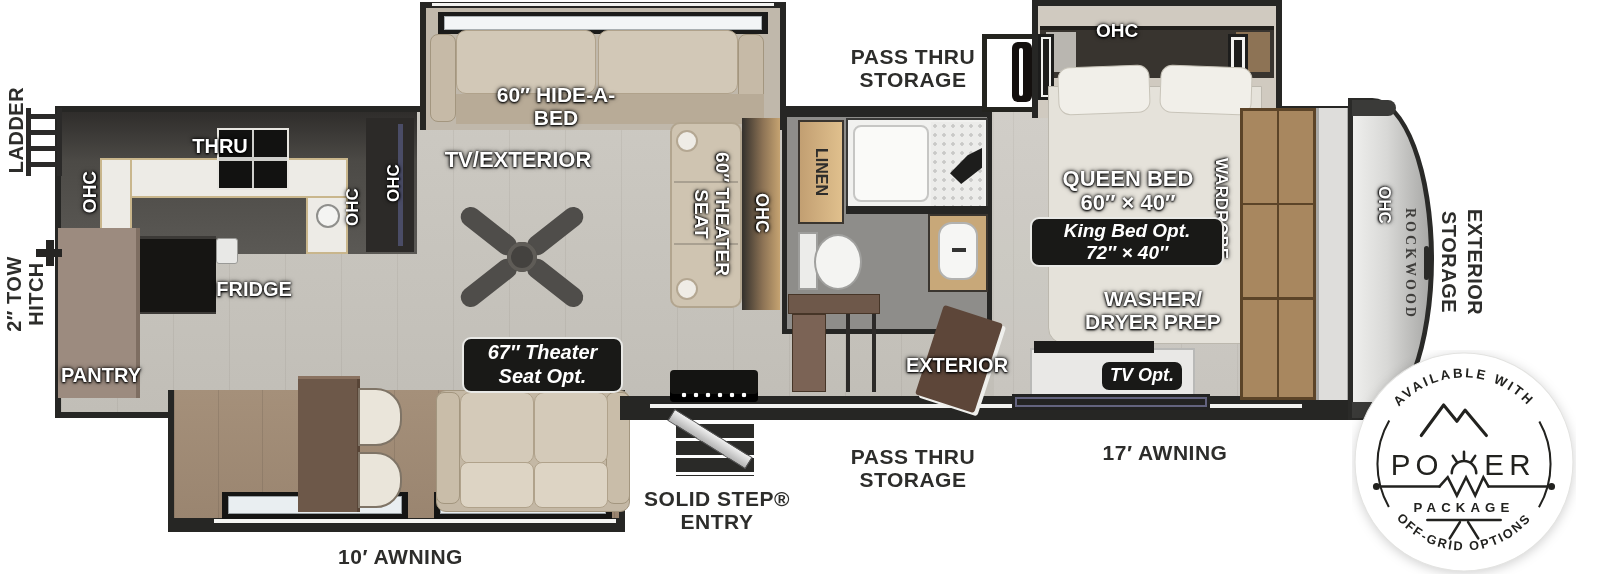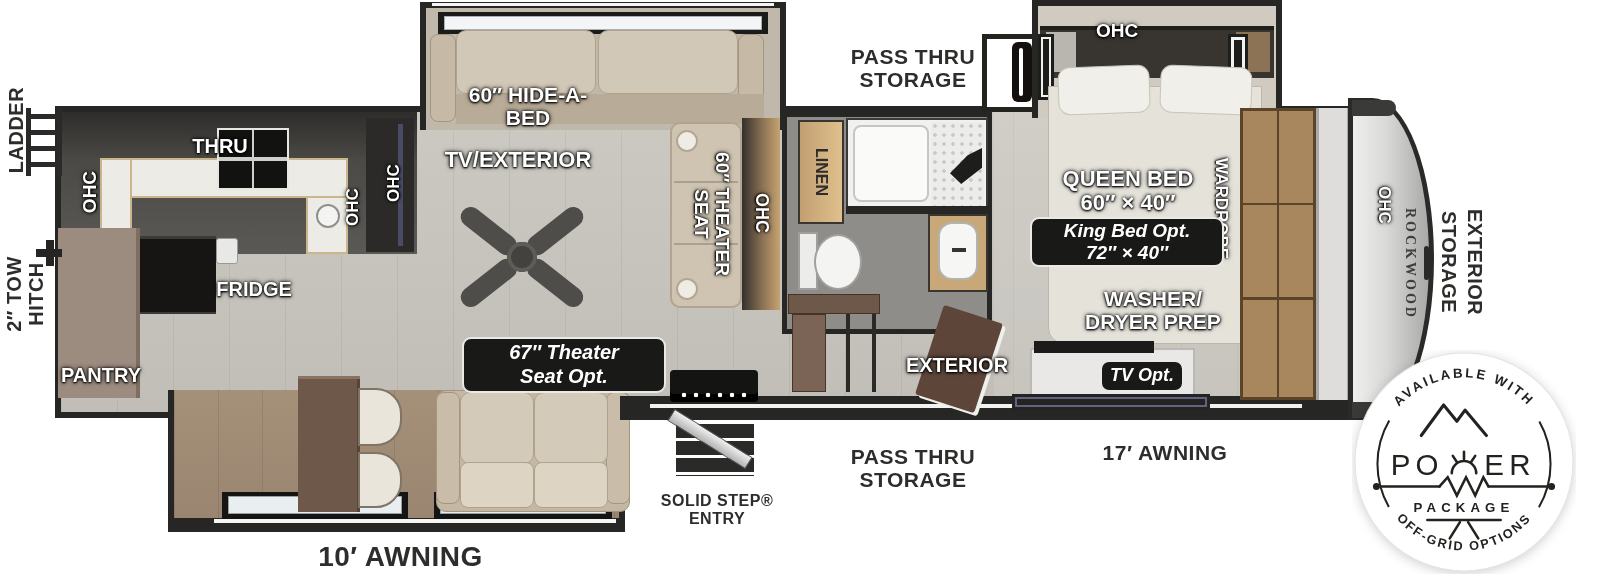--- a/index.html
+++ b/index.html
@@ -154,52 +154,52 @@
     <div class="abs" style="left:0;top:9px;width:26px;height:8px;background:#262523"></div>
   </div>
 
   <div class="lbl out" style="left:-32px;top:117px;width:96px;height:26px;font-size:20px;transform:rotate(-90deg)">LADDER</div>
   <div class="lbl out" style="left:-30px;top:268px;width:110px;height:52px;font-size:20px;transform:rotate(-90deg)">2″ TOW
 HITCH</div>
   <div class="lbl out" style="left:838px;top:42px;width:150px;height:52px;font-size:21px">PASS THRU
 STORAGE</div>
   <div class="lbl out" style="left:838px;top:442px;width:150px;height:52px;font-size:21px">PASS THRU
 STORAGE</div>
-  <div class="lbl out" style="left:628px;top:484px;width:178px;height:52px;font-size:16px">SOLID STEP®
+  <div class="lbl out" style="left:628px;top:484px;width:178px;height:52px;font-size:21px">SOLID STEP®
 ENTRY</div>
   <div class="lbl out" style="left:1080px;top:440px;width:170px;height:26px;font-size:21px">17′ AWNING</div>
-  <div class="lbl out" style="left:318px;top:544px;width:165px;height:26px;font-size:28px">10′ AWNING</div>
+  <div class="lbl out" style="left:318px;top:544px;width:165px;height:26px;font-size:21px">10′ AWNING</div>
   <div class="lbl out v" style="left:1434px;top:192px;width:56px;height:140px;font-size:20px;line-height:1.3">EXTERIOR
 STORAGE</div>
 
   <div class="lbl in" style="left:62px;top:180px;width:56px;height:24px;font-size:19px;transform:rotate(-90deg)">OHC</div>
   <div class="lbl in" style="left:180px;top:133px;width:80px;height:26px;font-size:20px">THRU</div>
   <div class="lbl in" style="left:326px;top:196px;width:54px;height:22px;font-size:17px;transform:rotate(-90deg)">OHC</div>
   <div class="lbl in" style="left:368px;top:172px;width:52px;height:22px;font-size:17px;transform:rotate(-90deg)">OHC</div>
   <div class="lbl in" style="left:210px;top:276px;width:88px;height:26px;font-size:20px">FRIDGE</div>
   <div class="lbl in" style="left:56px;top:362px;width:90px;height:26px;font-size:20px">PANTRY</div>
   <div class="lbl in" style="left:408px;top:146px;width:220px;height:28px;font-size:22px">TV/EXTERIOR</div>
-  <div class="lbl in" style="left:446px;top:78px;width:164px;height:56px;font-size:21px">60″ HIDE-A-
+  <div class="lbl in" style="left:474px;top:78px;width:164px;height:56px;font-size:21px">60″ HIDE-A-
 BED</div>
   <div class="lbl in" style="left:646px;top:190px;width:130px;height:48px;font-size:19px;transform:rotate(90deg)">60″ THEATER
 SEAT</div>
   <div class="lbl in v" style="left:746px;top:168px;width:30px;height:90px;font-size:18px">OHC</div>
   <div class="lbl dk v" style="left:806px;top:128px;width:30px;height:88px;font-size:16px;font-weight:700">LINEN</div>
   <div class="lbl in" style="left:1085px;top:18px;width:64px;height:26px;font-size:19px">OHC</div>
   <div class="lbl in" style="left:1026px;top:164px;width:204px;height:54px;font-size:22px">QUEEN BED
 60″ × 40″</div>
   <div class="lbl in v" style="left:1206px;top:144px;width:30px;height:130px;font-size:17px">WARDROBE</div>
   <div class="lbl in" style="left:1068px;top:284px;width:170px;height:52px;font-size:21px">WASHER/
 DRYER PREP</div>
   <div class="lbl in" style="left:894px;top:352px;width:126px;height:26px;font-size:20px">EXTERIOR</div>
   <div class="lbl in v" style="left:1370px;top:176px;width:28px;height:58px;font-size:17px">OHC</div>
   <div class="lbl v" style="left:1398px;top:188px;width:24px;height:152px;font-size:14px;letter-spacing:3px;color:#3f3e3c;
               font-family:'Liberation Serif',serif;font-weight:700">ROCKWOOD</div>
 
-  <div class="badge" style="left:462px;top:337px;width:204px;height:56px;font-size:20px">67″ Theater
+  <div class="badge" style="left:462px;top:337px;width:161px;height:56px;font-size:20px">67″ Theater
 Seat Opt.</div>
   <div class="badge" style="left:1030px;top:217px;width:194px;height:50px;font-size:19px">King Bed Opt.
 72″ × 40″</div>
   <div class="badge" style="left:1100px;top:360px;width:84px;height:32px;font-size:18px">TV Opt.</div>
 
   <svg style="position:absolute;left:1352px;top:350px" width="224" height="224" viewBox="0 0 220 220">
     <defs>
       <path id="arcTop" d="M 25 112 A 85 85 0 0 1 195 112"></path>
       <path id="arcBottom" d="M 25 112 A 85 85 0 0 0 195 112"></path>
     </defs>

